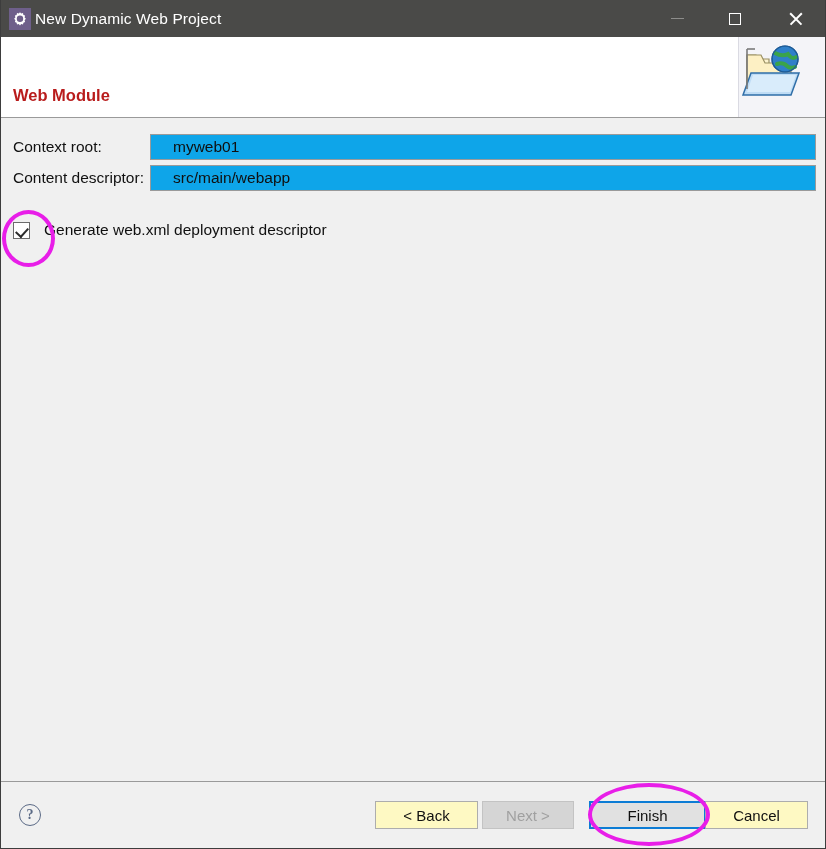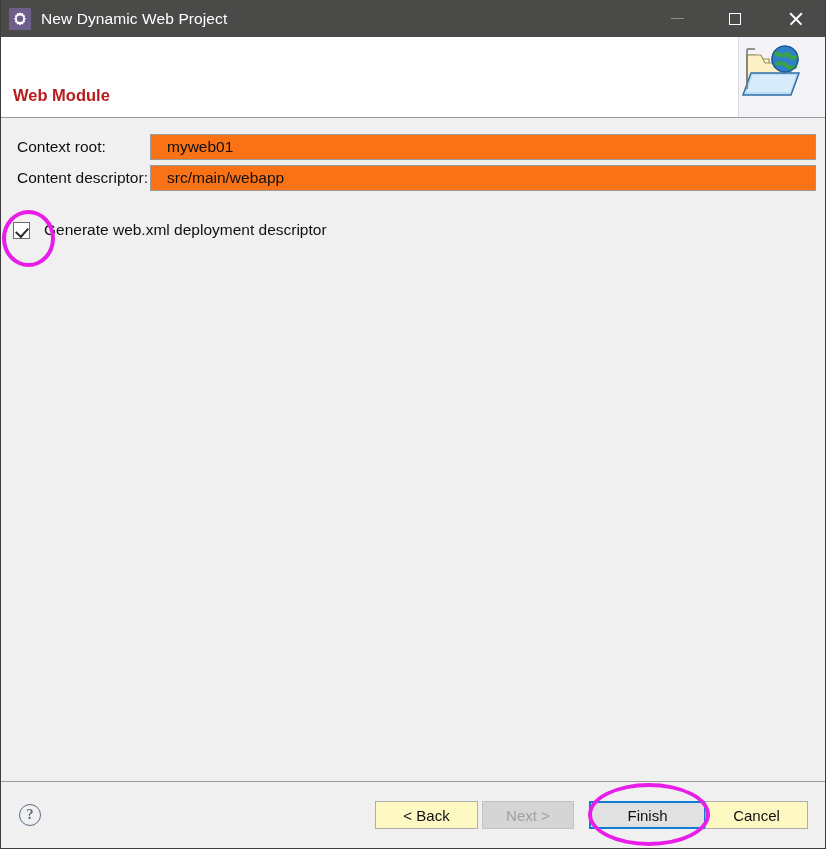--- a/index.html
+++ b/index.html
@@ -37,21 +37,21 @@
     margin-left: 9px;
     width: 22px;
     height: 22px;
     background: #6e5f8a;
     display: flex;
     align-items: center;
     justify-content: center;
     flex: none;
   }
   #title-text {
-    margin-left: 10px;
+    margin-left: 4px;
     color: #ffffff;
     font-size: 15.5px;
     letter-spacing: 0.1px;
     white-space: nowrap;
   }
   .win-btns {
     margin-left: auto;
     display: flex;
     height: 37px;
   }
@@ -139,35 +139,35 @@
   .form-row {
     position: absolute;
     left: 0;
     height: 26px;
     display: flex;
     align-items: center;
   }
   .form-label {
     font-size: 15.5px;
     color: #101010;
+    padding-left: 12px;
     white-space: nowrap;
-    margin-left: 16px;
   }
   .form-input {
     position: absolute;
     left: 149px;
     width: 666px;
     height: 26px;
     box-sizing: border-box;
-    background: #f97316;
+    background: #0ea5e9;
     border: 1px solid #9a9a9a;
     font-family: "Liberation Sans", sans-serif;
     font-size: 15.5px;
     color: #101010;
-    padding: 0 16px;
+    padding: 0 22px;
     outline: none;
   }
   #row-context { top: 16px; }
   #row-content { top: 47px; }
 
   #checkbox-row {
     position: absolute;
     left: 12px;
     top: 103px;
     display: flex;

